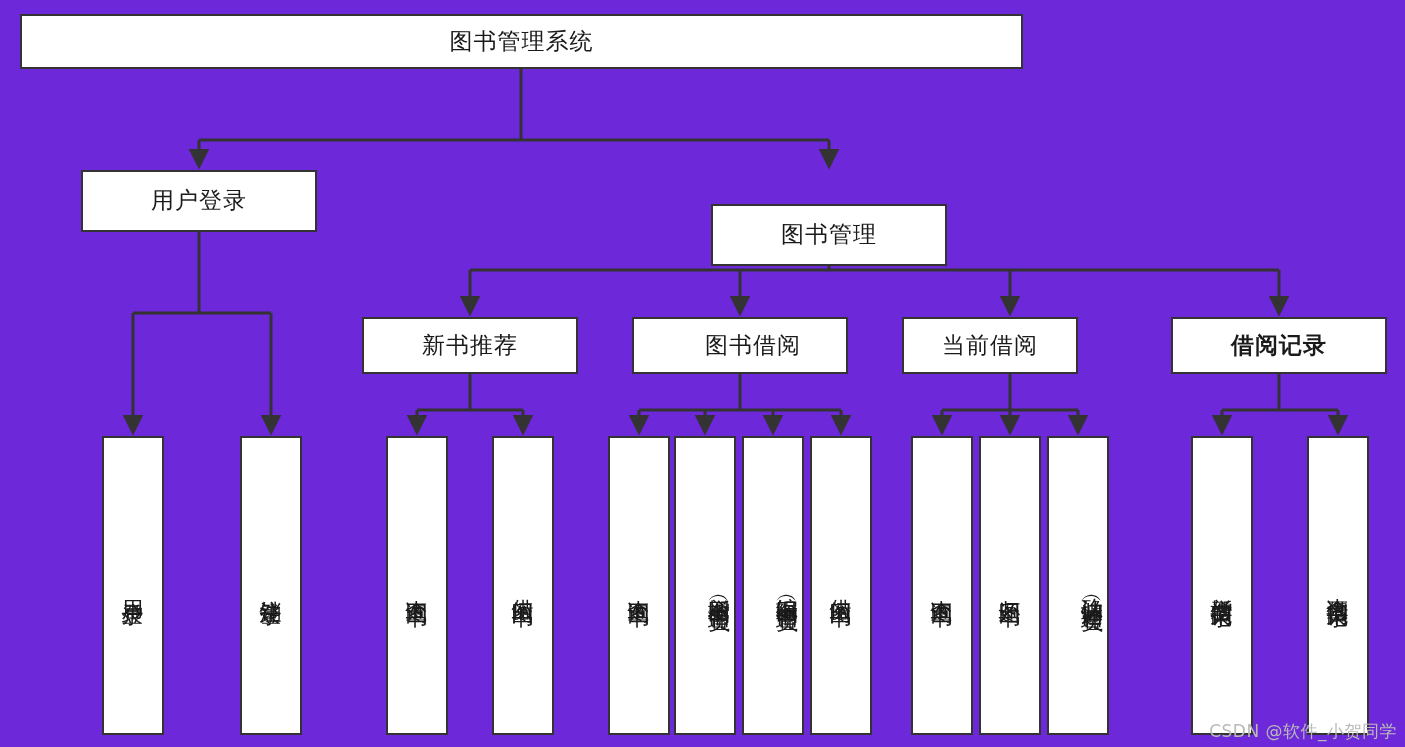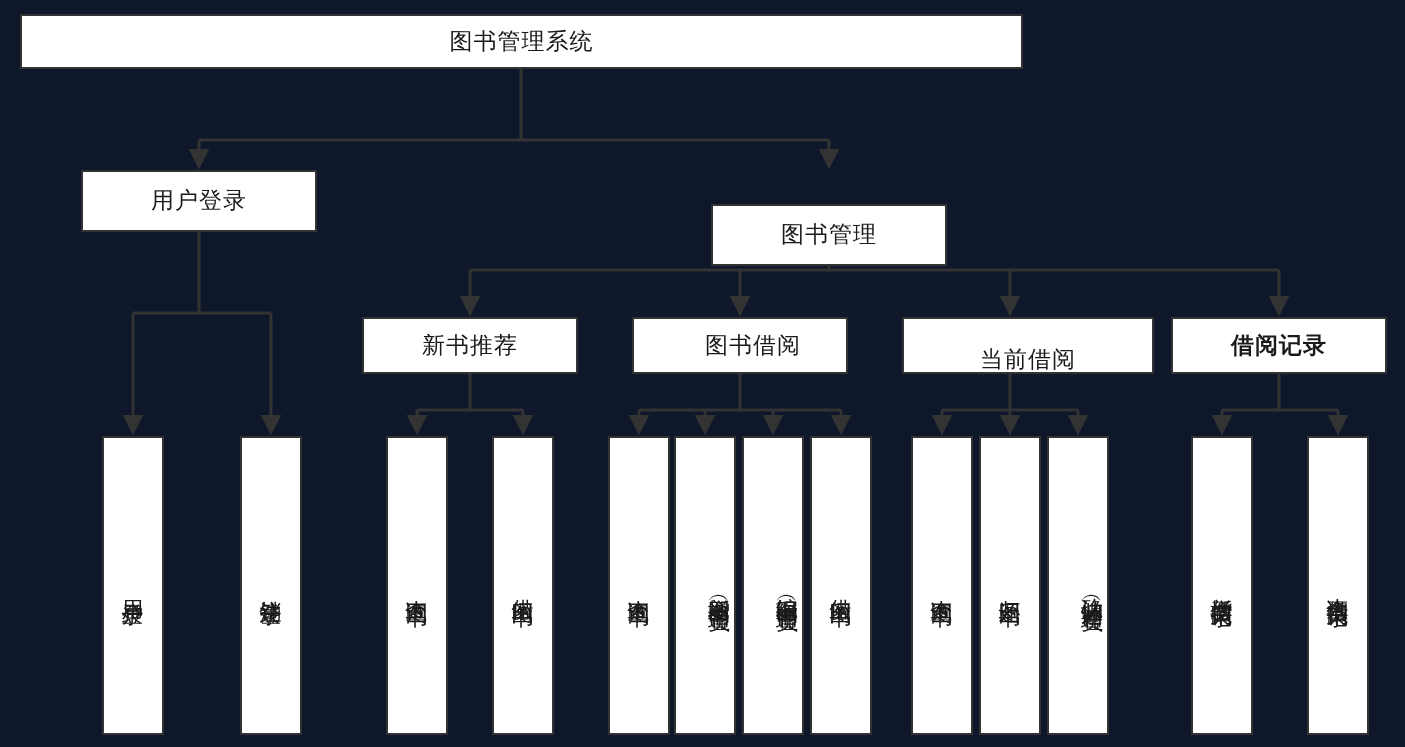--- a/index.html
+++ b/index.html
@@ -10,21 +10,21 @@
   body {
     width: 1405px;
     height: 747px;
     font-family: "DejaVu Sans", "Liberation Sans", sans-serif;
     overflow: hidden;
   }
   #diagram-root {
     position: relative;
     width: 1405px;
     height: 747px;
-    background: #0f172a;
+    background: #6d28d9;
   }
   svg.wires {
     position: absolute;
     left: 0;
     top: 0;
     width: 1405px;
     height: 747px;
     pointer-events: none;
   }
   .node {
@@ -133,21 +133,21 @@
   <div class="node node-h" style="left:711px; top:170px; width:236px; height:62px;margin-top:34px;">
     <span>图书管理</span>
   </div>
 
   <div class="node node-h" style="left:362px; top:317px; width:216px; height:57px;">
     <span>新书推荐</span>
   </div>
   <div class="node node-h" style="left:632px; top:317px; width:216px; height:57px;padding-left:26px;">
     <span>图书借阅</span>
   </div>
-  <div class="node node-h" style="left:902px; top:317px; width:252px; height:57px;align-items:flex-end;">
+  <div class="node node-h" style="left:902px; top:317px; width:176px; height:57px;">
     <span>当前借阅</span>
   </div>
   <div class="node node-h" style="left:1171px; top:317px; width:216px; height:57px;font-weight:bold;">
     <span>借阅记录</span>
   </div>
 
   <div class="node node-v" style="left:102px; top:436px; width:62px; height:299px;">
     <span>用户登录</span>
   </div>
   <div class="node node-v" style="left:240px; top:436px; width:62px; height:299px;">
@@ -184,14 +184,15 @@
     <span>确认归还（管理员）</span>
   </div>
 
   <div class="node node-v" style="left:1191px; top:436px; width:62px; height:299px;">
     <span>新增借阅记录</span>
   </div>
   <div class="node node-v" style="left:1307px; top:436px; width:62px; height:299px;">
     <span>查询借阅记录</span>
   </div>
 
+  <div class="watermark">CSDN @软件_小贺同学</div>
 
 </div>
 
 </body></html>

